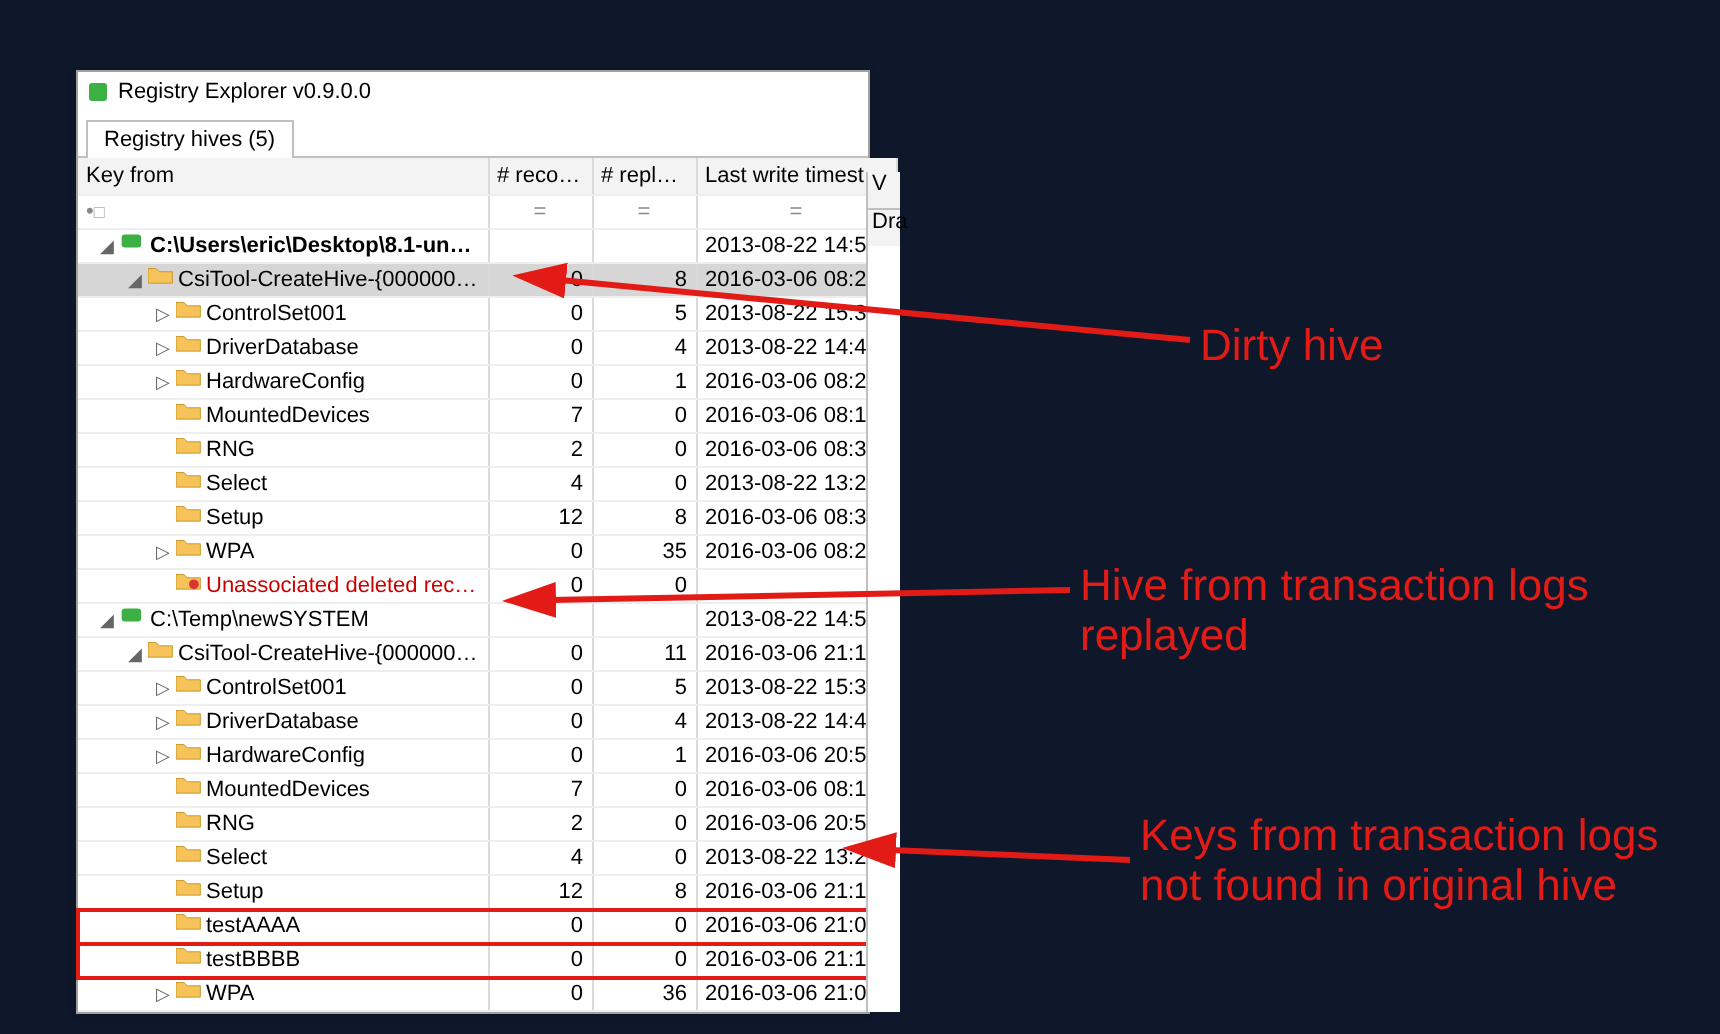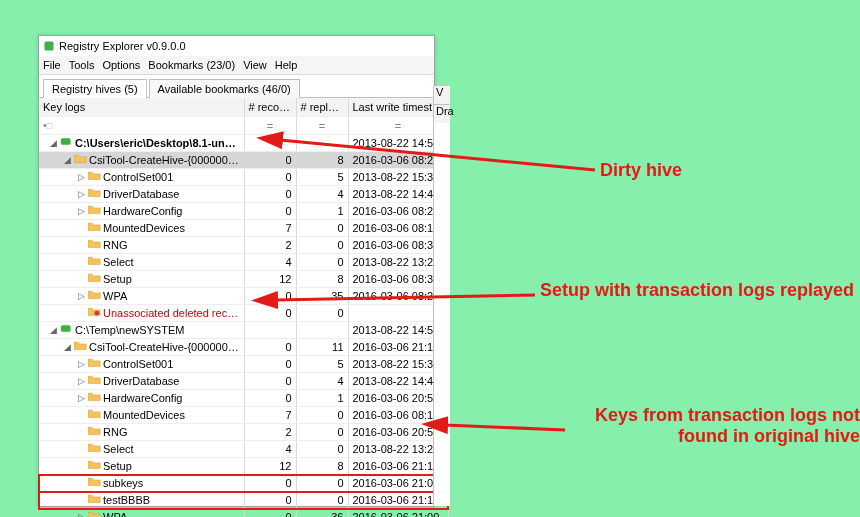--- a/index.html
+++ b/index.html
@@ -1,16 +1,16 @@
 <!DOCTYPE html>
 <html><head>
 <meta charset="utf-8">
 <style>
 html,body{margin:0;padding:0;font-family:"Segoe UI",Tahoma,sans-serif;font-size:11px;background:#fff;color:#000;}
-.stage{position:relative;width:860px;height:517px;background:#86efac;overflow:hidden;}
+.stage{position:relative;width:860px;height:517px;background:#0f172a;overflow:hidden;}
 .app{position:absolute;left:38px;top:35px;width:395px;height:470px;border:1px solid #a0a0a0;background:#fff;box-shadow:0 0 4px rgba(0,0,0,0.15);}
 .titlebar{height:20px;line-height:20px;padding-left:4px;background:#fff;display:flex;align-items:center;gap:4px;}
 .titlebar .icon{width:12px;height:12px;}
 .menubar{height:18px;line-height:18px;padding:0 4px;display:flex;gap:8px;background:#f5f5f5;border-bottom:1px solid #d9d9d9;}
 .menubar span{cursor:default;}
 .tabs{height:22px;display:flex;align-items:flex-end;padding-left:4px;border-bottom:1px solid #c0c0c0;background:#fff;}
 .tab{padding:3px 8px;border:1px solid #c0c0c0;border-bottom:none;margin-right:2px;background:#f7f7f7;position:relative;top:1px;}
 .tab.active{background:#fff;}
 .grid{width:100%;border-collapse:collapse;table-layout:fixed;}
 .grid th,.grid td{border-right:1px solid #d9d9d9;border-bottom:1px solid #eee;padding:0 4px;height:16px;line-height:16px;white-space:nowrap;overflow:hidden;text-overflow:ellipsis;}
@@ -23,56 +23,47 @@
 .tree-cell{display:flex;align-items:center;gap:2px;overflow:hidden;}
 .expander{width:9px;height:9px;display:inline-flex;justify-content:center;align-items:center;font-size:9px;color:#666;flex:none;}
 .ind{display:inline-block;flex:none;}
 .fold-icon,.hive-icon,.leaf-icon{width:13px;height:11px;flex:none;}
 .sel-row{background:#d6d6d6;}
 .red-text{color:#cc0000;}
 .red-box{outline:2px solid #e31b17;outline-offset:-1px;}
 .right-panel{position:absolute;left:433px;top:86px;width:16px;height:420px;border-left:1px solid #c0c0c0;background:#fff;}
 .right-header{height:18px;border-bottom:1px solid #c0c0c0;padding-left:2px;background:#f3f3f3;}
 
-.anno{position:absolute;font-family:Arial,sans-serif;font-weight:bold;font-size:18px;color:#e31b17;text-align:right;line-height:1.15;}
+.anno{position:absolute;font-family:Arial,sans-serif;font-weight:normal;font-size:22px;color:#e31b17;text-align:left;line-height:1.15;}
 svg.arrows{position:absolute;left:0;top:0;width:860px;height:517px;pointer-events:none;}
 </style>
 </head>
 <body>
 <div class="stage">
 
 <div class="app">
   <div class="titlebar">
     <svg class="icon" viewBox="0 0 16 16">
           <rect x="2" y="2" width="12" height="12" fill="#3cb043" rx="2"></rect>
         </svg>
     <span>Registry Explorer v0.9.0.0</span>
   </div>
-  <div class="menubar">
-    <span>File</span>
-    <span>Tools</span>
-    <span>Options</span>
-    <span>Bookmarks (23/0)</span>
-    <span>View</span>
-    <span>Help</span>
-  </div>
   <div class="tabs">
     <div class="tab active">Registry hives (5)</div>
-    <div class="tab">Available bookmarks (46/0)</div>
   </div>
   <table class="grid">
     <colgroup>
           <col class="col-name">
           <col class="col-vals">
           <col class="col-sub">
           <col class="col-ts">
         </colgroup>
     <thead>
       <tr>
-        <th>Key logs</th>
+        <th>Key from</th>
         <th style="text-align:right"># records</th>
         <th style="text-align:right"># replayed</th>
         <th>Last write timestamp</th>
       </tr>
     </thead>
     <tbody id="tbody">
       <tr class="filterrow">
         <td style="text-align:left">•<span style="font-size:9px;color:#aaa">□</span></td>
         <td>=</td>
             <td>=</td>
@@ -380,21 +371,21 @@
             <td class="col-ts">2016-03-06 21:17</td>
           </tr>
           <tr class="red-box">
             <td class="col-name">
               <div class="tree-cell">
                 <span class="ind" style="width:32px"></span>
                 <span class="expander"></span>
                 <span><svg class="fold-icon" viewBox="0 0 16 12">
                     <path d="M0 2h5l2 2h8v7H0z" fill="#f6c35a" stroke="#c28c18" stroke-width="0.5"></path>
                   </svg></span>
-                <span class="" style="overflow:hidden;text-overflow:ellipsis">subkeys</span>
+                <span class="" style="overflow:hidden;text-overflow:ellipsis">testAAAA</span>
               </div>
             </td>
             <td class="col-vals">0</td>
             <td class="col-sub">0</td>
             <td class="col-ts">2016-03-06 21:03</td>
           </tr>
           <tr class="red-box">
             <td class="col-name">
               <div class="tree-cell">
                 <span class="ind" style="width:32px"></span>
@@ -427,21 +418,21 @@
         </tbody>
   </table>
 </div>
 
 <div class="right-panel">
   <div class="right-header">V</div>
   <div class="right-header" style="border-bottom:none">Dra</div>
 </div>
 
 <div class="anno" style="left:600px;top:160px">Dirty hive</div>
-<div class="anno" style="left:540px;top:280px">Setup with transaction
+<div class="anno" style="left:540px;top:280px">Hive from transaction
 logs replayed</div>
 <div class="anno" style="left:570px;top:405px">Keys from transaction
 logs not found in
 original hive</div>
 
 <svg class="arrows">
   <defs>
         <marker id="ah" markerWidth="10" markerHeight="10" refX="1" refY="3" orient="auto">
           <path d="M0,0 L0,6 L9,3 z" fill="#e31b17"></path>
         </marker>

